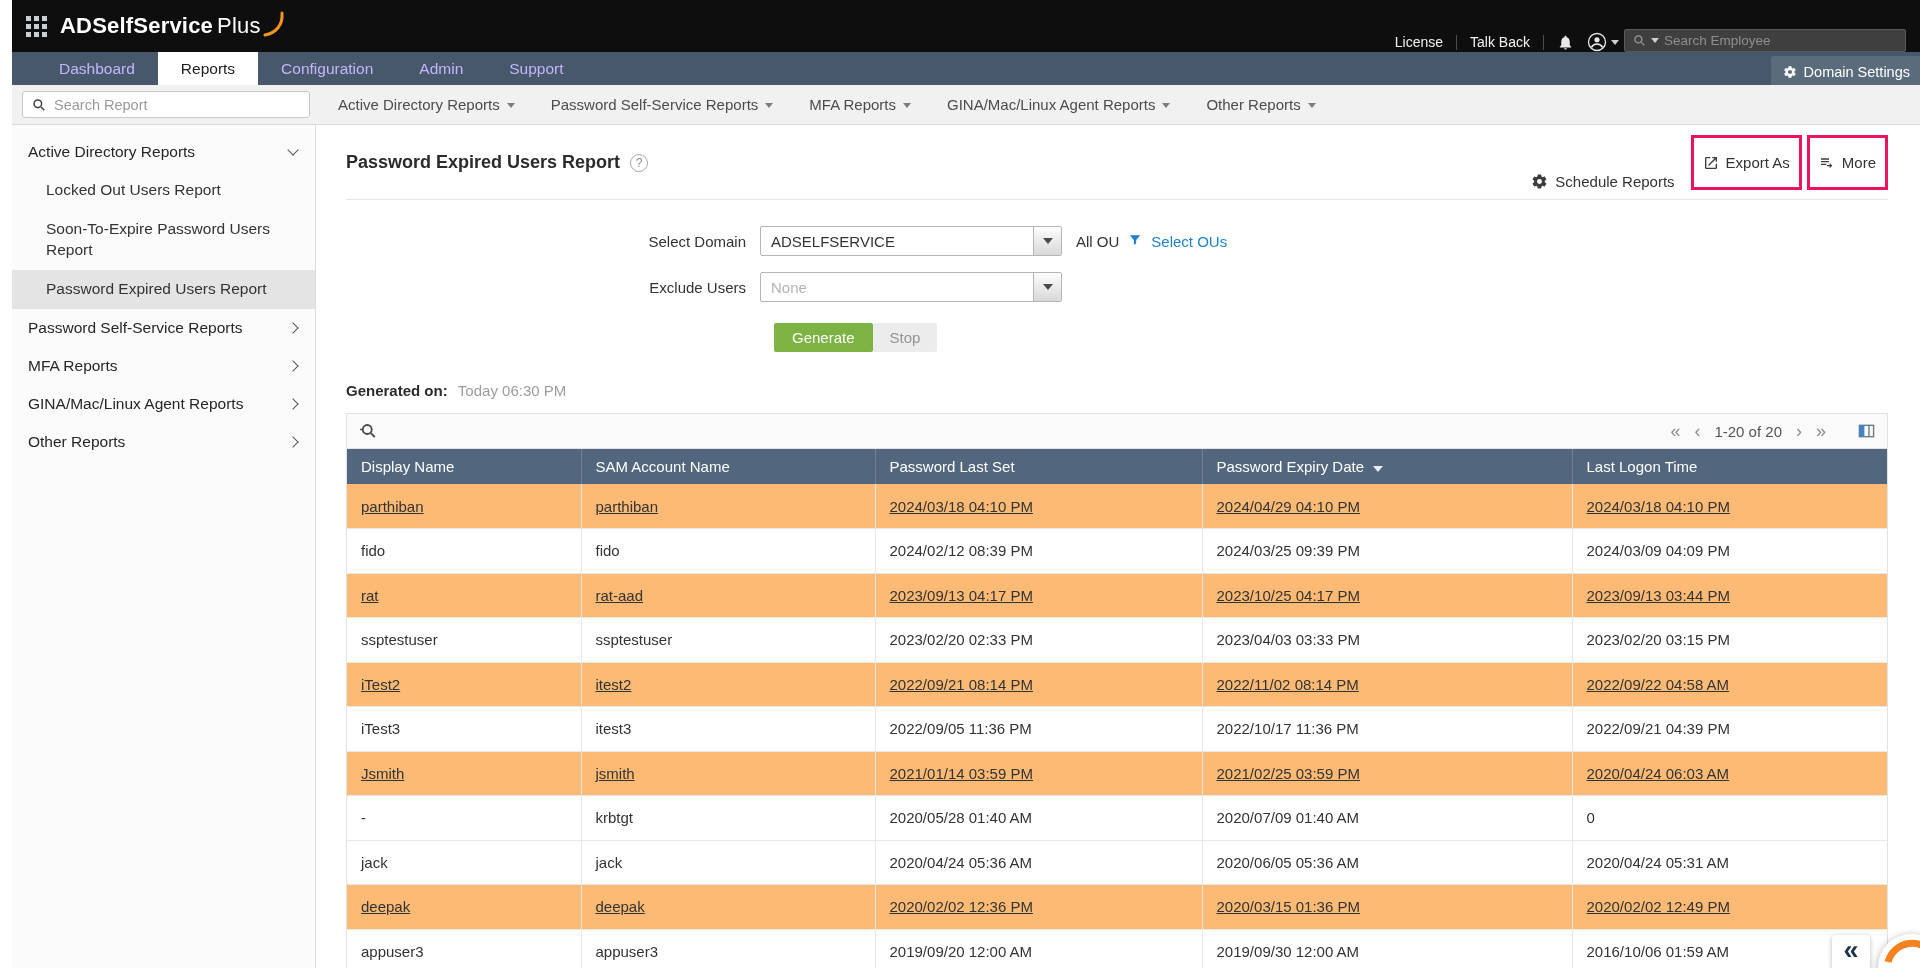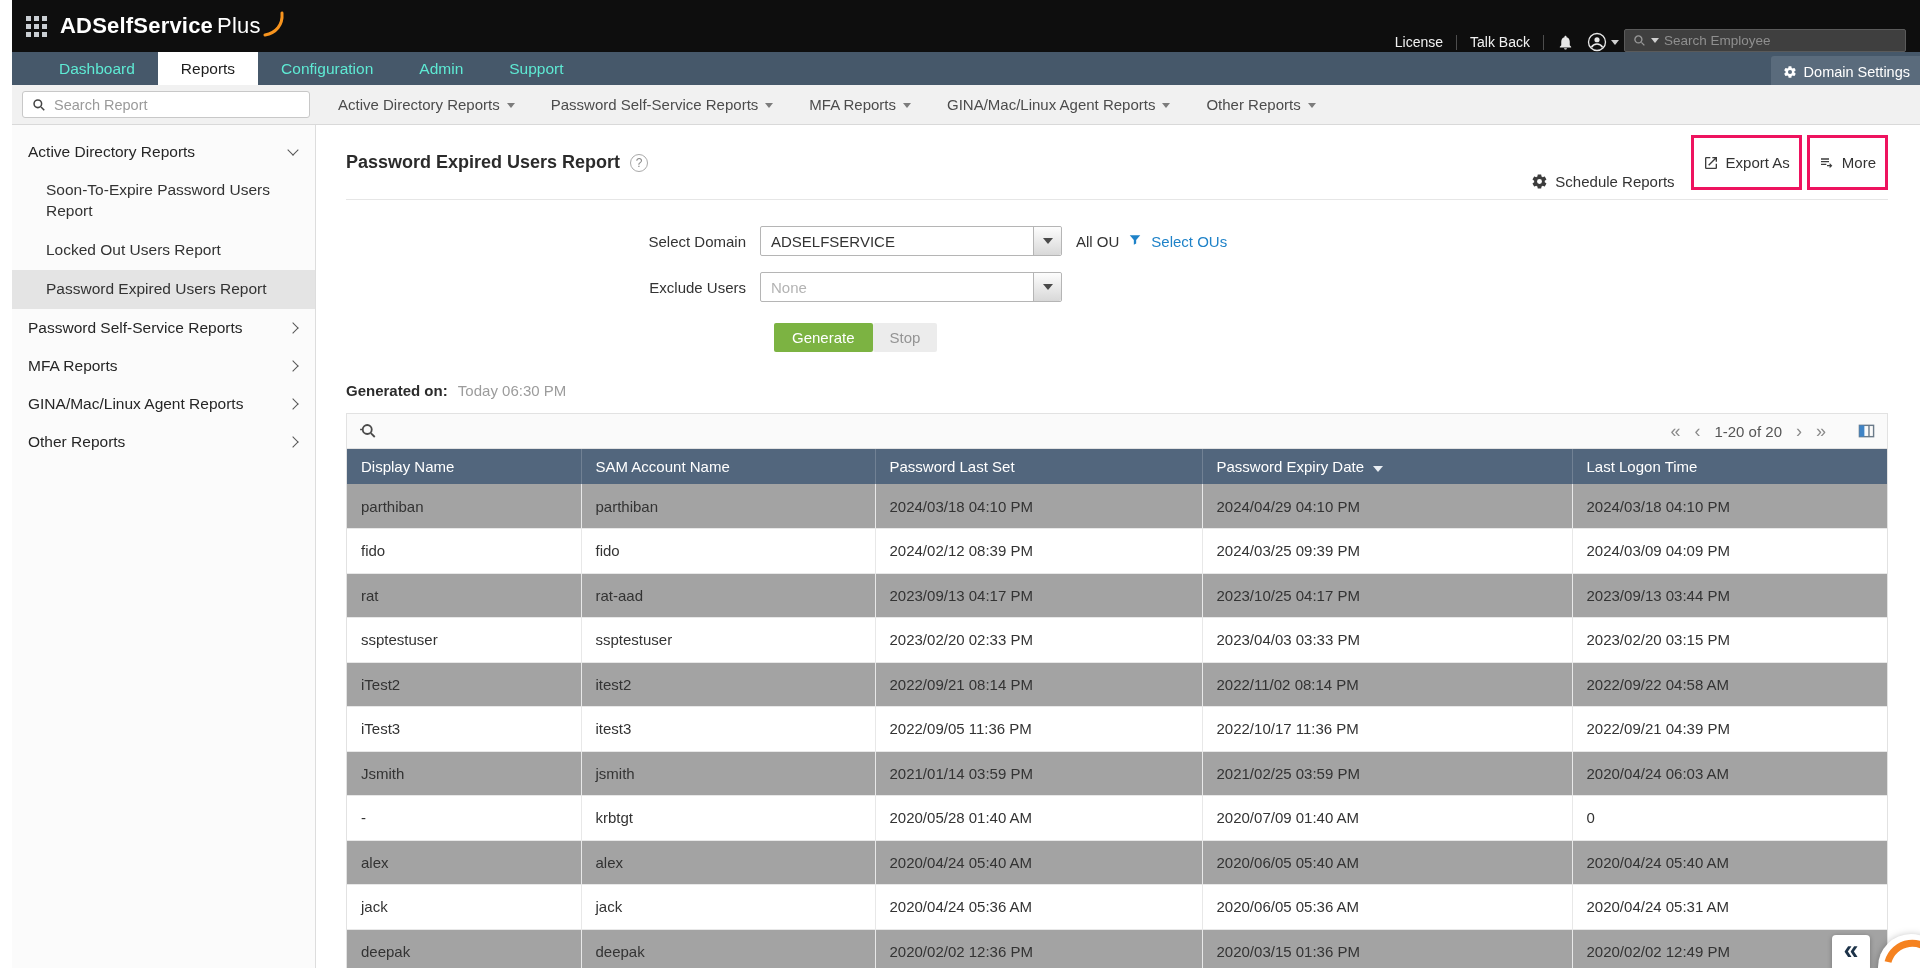--- a/index.html
+++ b/index.html
@@ -36,21 +36,21 @@
     display:flex; align-items:center; gap:5px; padding:0 8px;
   }
   .emp-search input {
     flex:1; background:transparent; border:none; outline:none; color:#ddd;
     font-size:13.5px; font-family:"Liberation Sans",sans-serif;
   }
   .emp-search input::placeholder { color:#8f8f8f; }
 
   
   .tabbar { height: 33px; background:#46586a; display:flex; align-items:stretch; padding-left:24px; position:relative; }
-  .tab { padding:0 23px; display:flex; align-items:center; color:#5eead4; font-size:15.5px; cursor:pointer; }
+  .tab { padding:0 23px; display:flex; align-items:center; color:#c4b5fd; font-size:15.5px; cursor:pointer; }
   .tab.active { background:#fff; color:#1d1d1d; }
   .domain-settings {
     position:absolute; right:10px; top:4px; height:25px; display:flex; align-items:center; gap:7px;
     background:#5a6b7c; border-radius:3px; padding:16px 12px; color:#fff; font-size:14.5px; cursor:pointer;
   }
 
   
   .subnav { height:40px; background:#f1f1f1; border-bottom:1px solid #d9d9d9; display:flex; align-items:center; position:relative; }
   .report-search {
     position:absolute; left:10px; top:6px; width:288px; height:27px; background:#fff;
@@ -120,21 +120,21 @@
     padding:9px 14px; font-size:15px; border-right:1px solid rgba(255,255,255,.18);
   }
   table.report th:last-child { border-right:none; }
   .sort-caret { display:inline-block; width:0; height:0; border-left:5px solid transparent; border-right:5px solid transparent; border-top:6px solid #e9eef3; margin-left:9px; }
   table.report td {
     padding:0 14px; height:44.5px; font-size:15px; color:#333;
     border-bottom:1px solid #e8e8e8; border-right:1px solid #e8e8e8; background:#fff;
     overflow:hidden; white-space:nowrap;
   }
   table.report td:last-child { border-right:none; }
-  table.report tr.odd td { background:#a3a3a3; }
+  table.report tr.odd td { background:#fdba74;text-decoration:underline; }
 
   
   .collapse-fab {
     position:absolute; right:62px; bottom:-3px; width:38px; height:36px; background:#fff;
     border-radius:4px; box-shadow:0 1px 5px rgba(0,0,0,.28); display:flex; align-items:center; justify-content:center;
     color:#1d3349; font-size:27px; font-weight:bold; cursor:pointer; line-height:1; padding-bottom:6px;
   }
   .float-logo {
     position:absolute; right:-12px; bottom:-32px; width:66px; height:66px; border-radius:50%;
     background:#fff; box-shadow:0 2px 9px rgba(0,0,0,.35); cursor:pointer;
@@ -241,22 +241,22 @@
     </div>
   </div>
 
   <div class="content-row">
 
     <aside class="sidebar">
       <div class="side-cat">
         <span>Active Directory Reports</span>
         <span class="chev down"></span>
       </div>
+      <div class="side-item">Locked Out Users Report</div>
       <div class="side-item">Soon-To-Expire Password Users Report</div>
-      <div class="side-item">Locked Out Users Report</div>
       <div class="side-item selected">Password Expired Users Report</div>
       <div class="side-cat">
         <span>Password Self-Service Reports</span>
         <span class="chev right"></span>
       </div>
       <div class="side-cat">
         <span>MFA Reports</span>
         <span class="chev right"></span>
       </div>
       <div class="side-cat">
@@ -428,27 +428,20 @@
                 <td>2021/02/25 03:59 PM</td>
                 <td>2020/04/24 06:03 AM</td>
               </tr>
               <tr class="even">
                 <td>-</td>
                 <td>krbtgt</td>
                 <td>2020/05/28 01:40 AM</td>
                 <td>2020/07/09 01:40 AM</td>
                 <td>0</td>
               </tr>
-              <tr class="odd">
-                <td>alex</td>
-                <td>alex</td>
-                <td>2020/04/24 05:40 AM</td>
-                <td>2020/06/05 05:40 AM</td>
-                <td>2020/04/24 05:40 AM</td>
-              </tr>
               <tr class="even">
                 <td>jack</td>
                 <td>jack</td>
                 <td>2020/04/24 05:36 AM</td>
                 <td>2020/06/05 05:36 AM</td>
                 <td>2020/04/24 05:31 AM</td>
               </tr>
               <tr class="odd">
                 <td>deepak</td>
                 <td>deepak</td>

